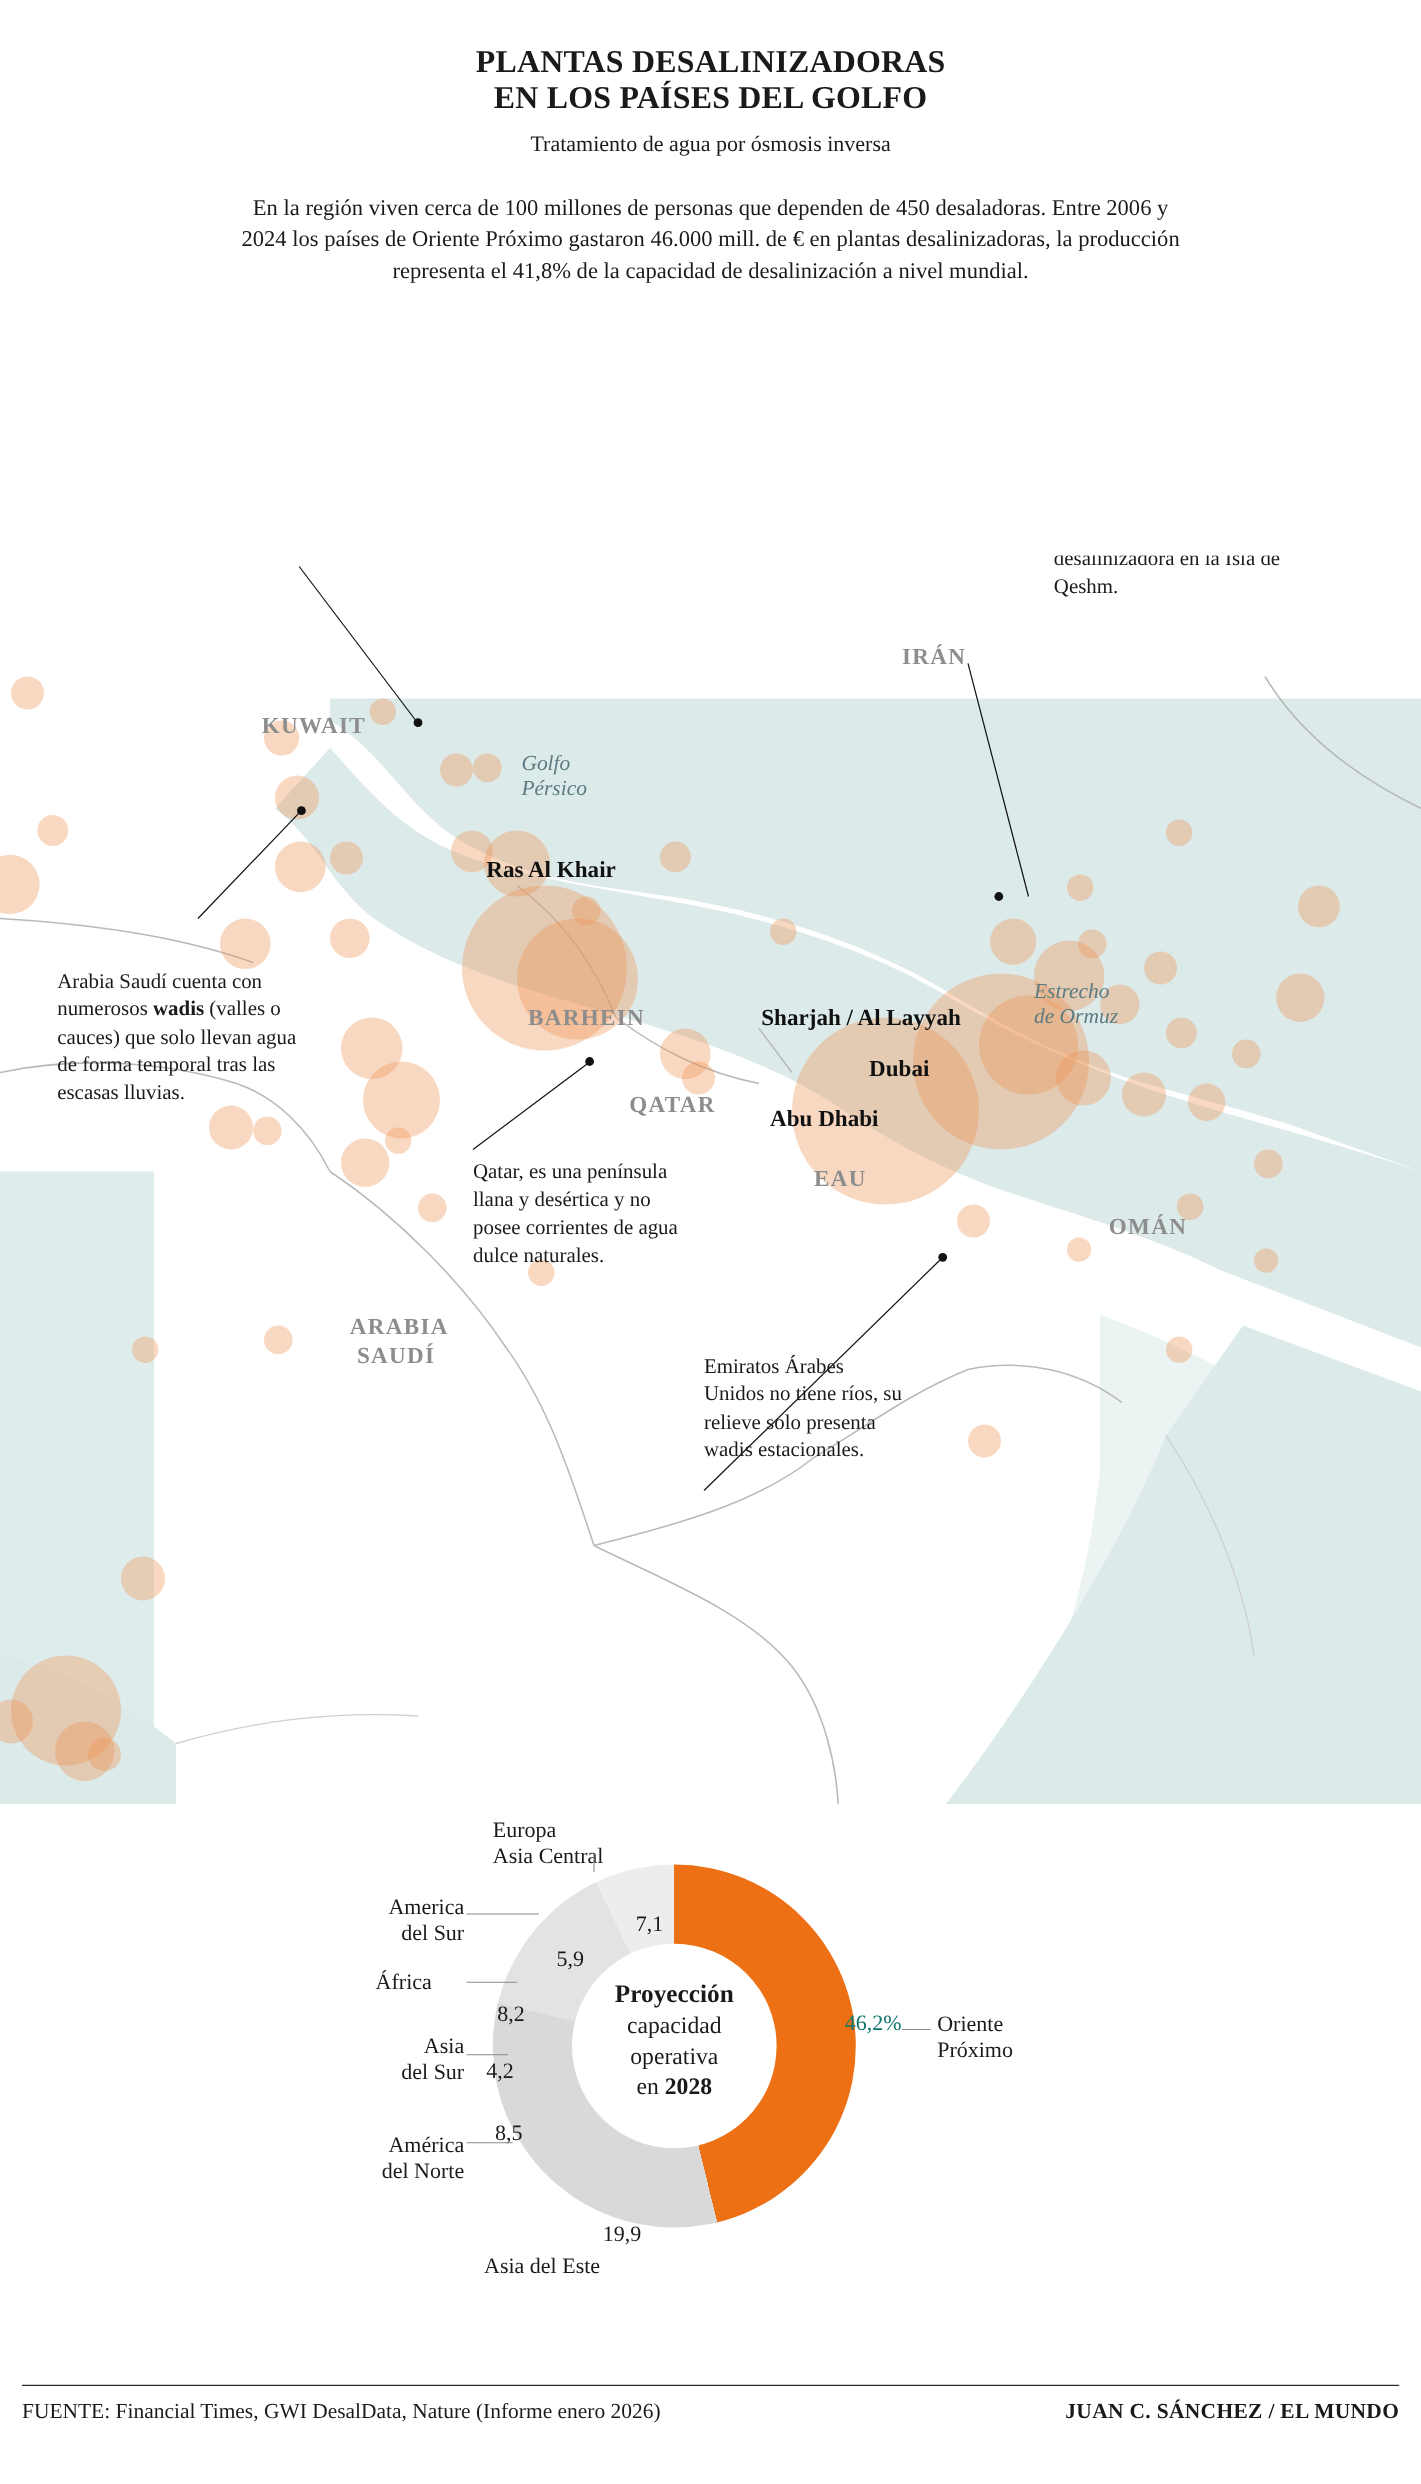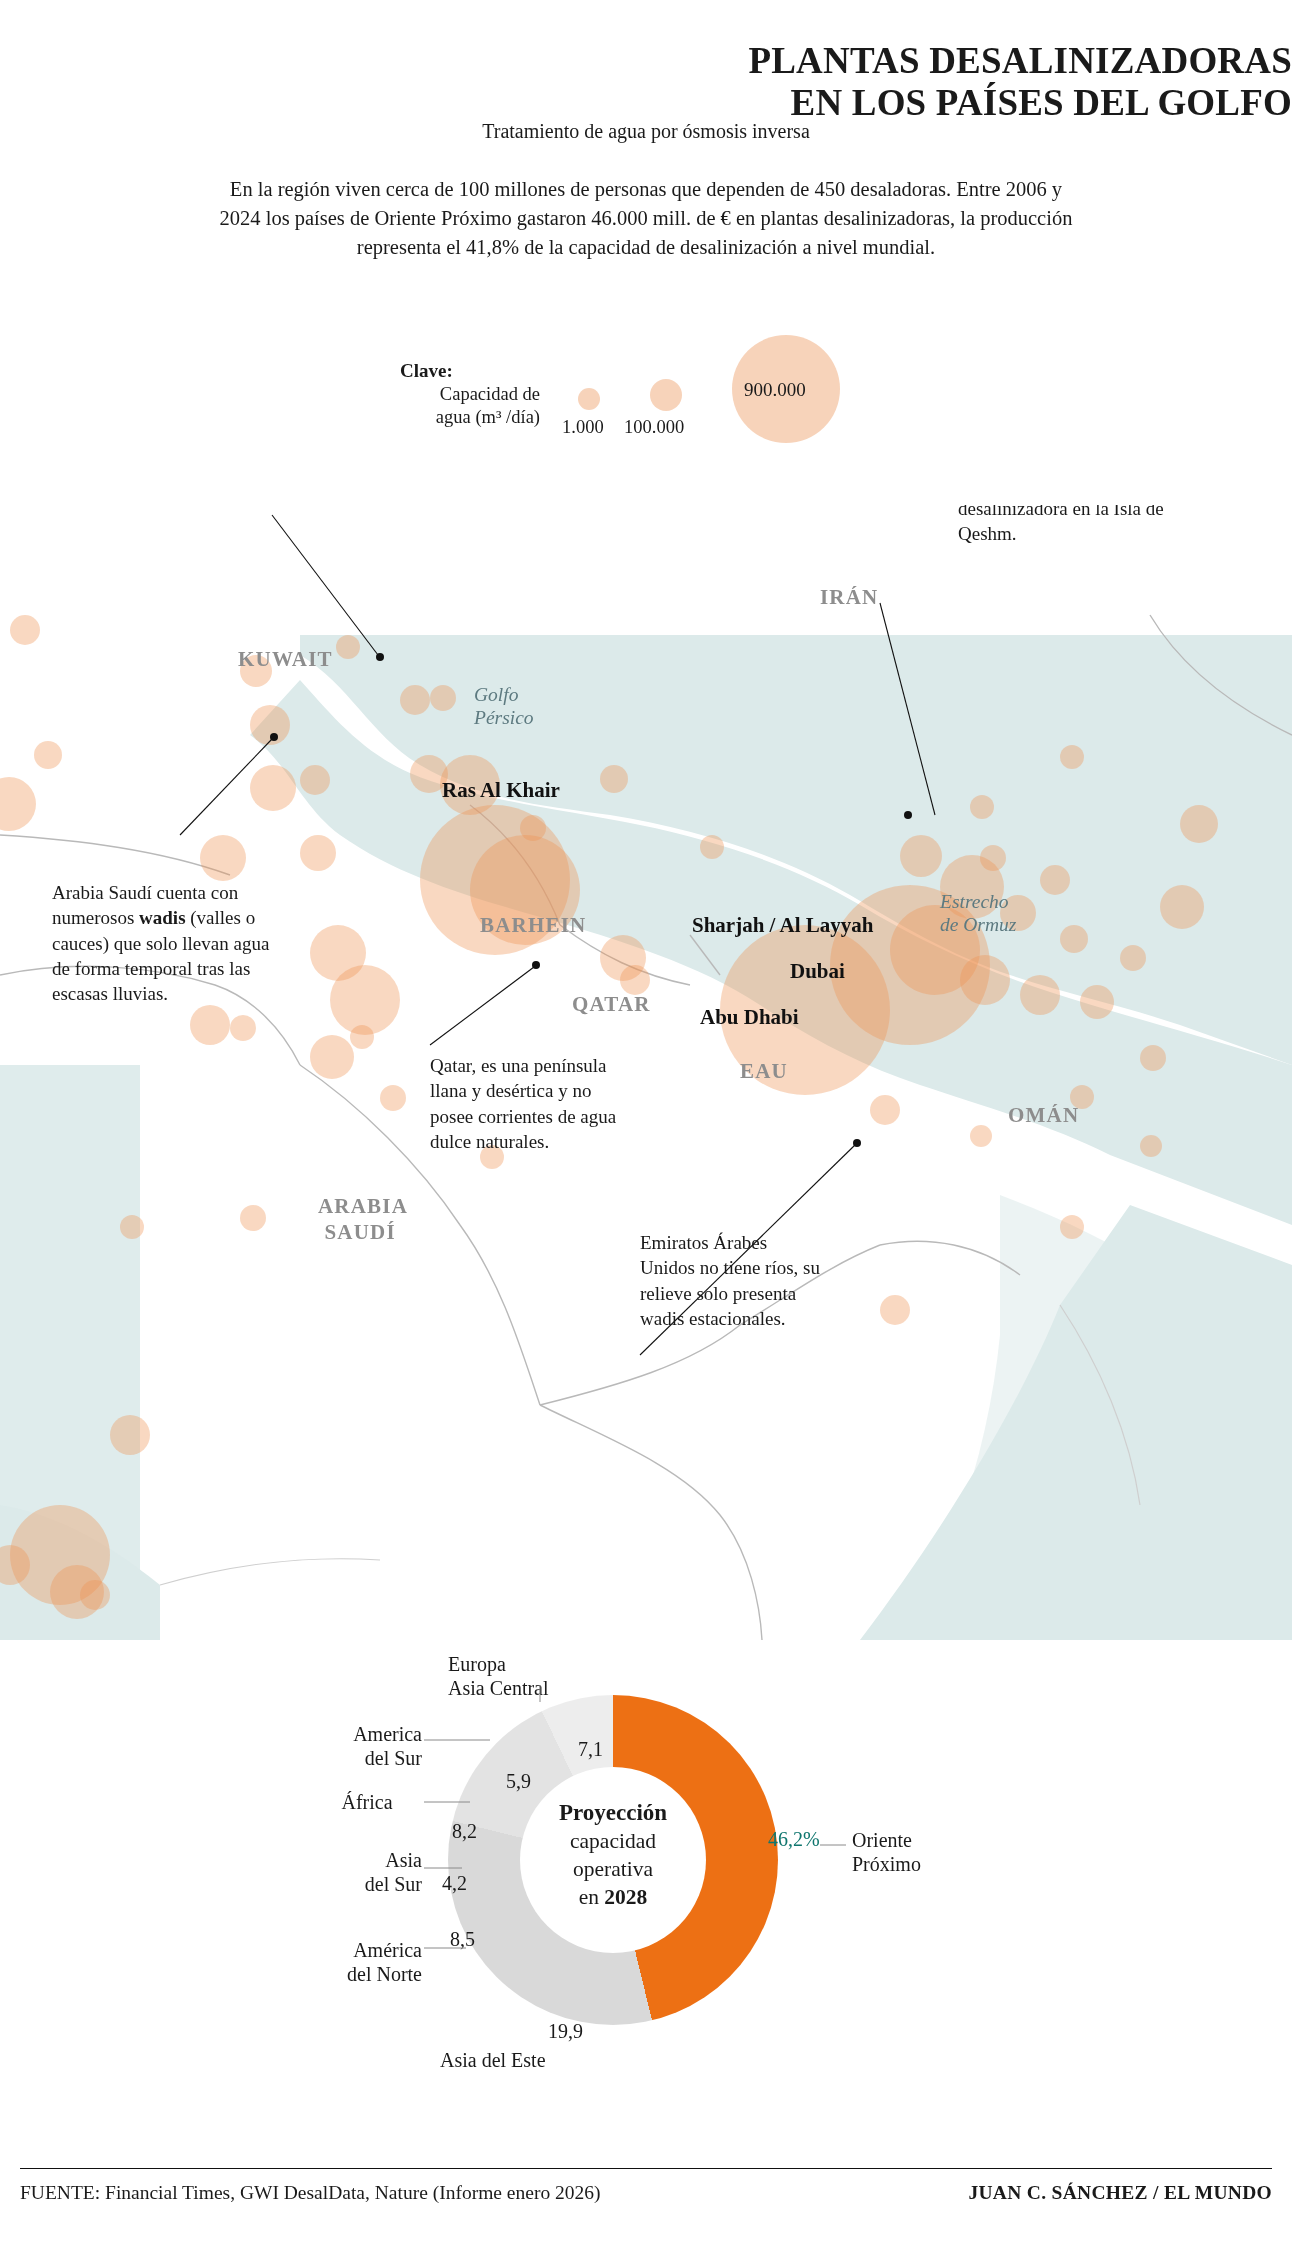--- a/index.html
+++ b/index.html
@@ -5,23 +5,23 @@
   html,body{margin:0;padding:0;}
   body{
     width:1292px;height:2258px;background:#ffffff;
     font-family:"Liberation Serif", serif;color:#1a1a1a;
     position:relative;overflow:hidden;
   }
   .wrap{position:relative;width:1292px;height:2258px;}
 
   
   .title{
-    position:absolute;top:40px;left:0;width:1292px;text-align:right;
+    position:absolute;top:40px;left:0;width:1292px;text-align:center;
     font-family:"Liberation Serif", serif;font-weight:bold;
-    font-size:37px;line-height:1.14;letter-spacing:0.2px;
+    font-size:29px;line-height:1.14;letter-spacing:0.2px;
   }
   .subtitle{
     position:absolute;top:120px;left:0;width:1292px;text-align:center;
     font-size:20px;
   }
   .intro{
     position:absolute;top:175px;left:216px;width:860px;text-align:center;
     font-size:20.5px;line-height:1.42;
   }
 
@@ -68,30 +68,20 @@
 
 <div class="wrap">
 
   <div class="title">
     <div>PLANTAS DESALINIZADORAS</div>
     <div>EN LOS PAÍSES DEL GOLFO</div>
   </div>
   <div class="subtitle">Tratamiento de agua por ósmosis inversa</div>
   <div class="intro">En la región viven cerca de 100 millones de personas que dependen de 450 desaladoras. Entre 2006 y 2024 los países de Oriente Próximo gastaron 46.000 mill. de € en plantas desalinizadoras, la producción representa el 41,8% de la capacidad de desalinización a nivel mundial.</div>
 
-  <div class="key">
-    <div class="key-title">Clave:</div>
-    <div class="key-sub">Capacidad de<br>agua (m³ /día)</div>
-    <div class="kc kc1"></div>
-    <div class="kc kc2"></div>
-    <div class="kc kc3"></div>
-    <div class="kl kl1">1.000</div>
-    <div class="kl kl2">100.000</div>
-    <div class="kl kl3">900.000</div>
-  </div>
 
   <div class="map">
     <svg width="1292" height="1135" viewBox="0 0 1292 1135">
 
       <rect x="0" y="120" width="1292" height="1015" fill="#ffffff"></rect>
       <path d="M0,130 L1292,130 L1292,1135 L0,1135 Z" fill="#ffffff"></path>
 
       <path d="M300,150 C350,180 370,230 420,260 C480,295 540,300 610,310 C700,325 780,350 850,390
                C900,420 950,450 1010,470 C1060,487 1120,500 1180,520 L1292,560 L1292,130 L300,130 Z" fill="#dceaea"></path>
       <path d="M250,230 C290,260 300,300 340,330 C400,372 470,392 540,412 C620,435 700,460 760,500

